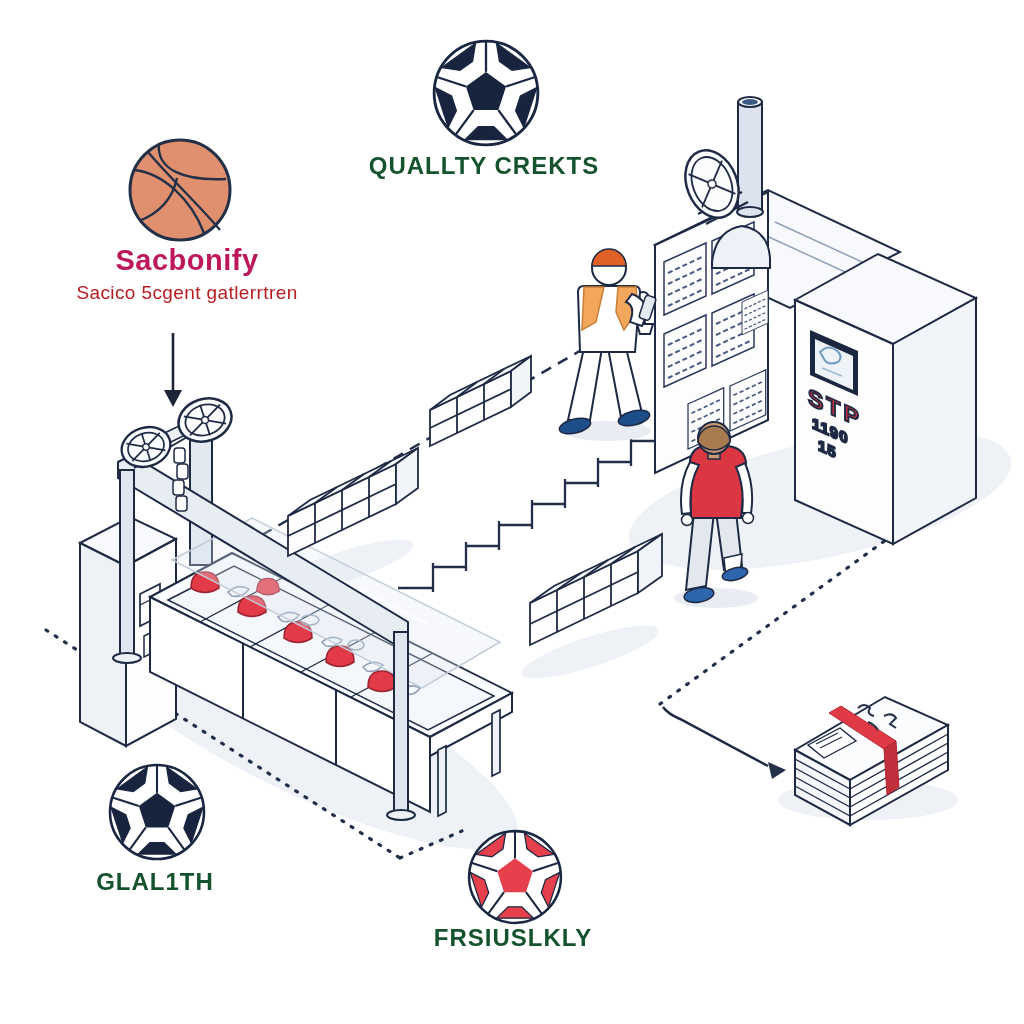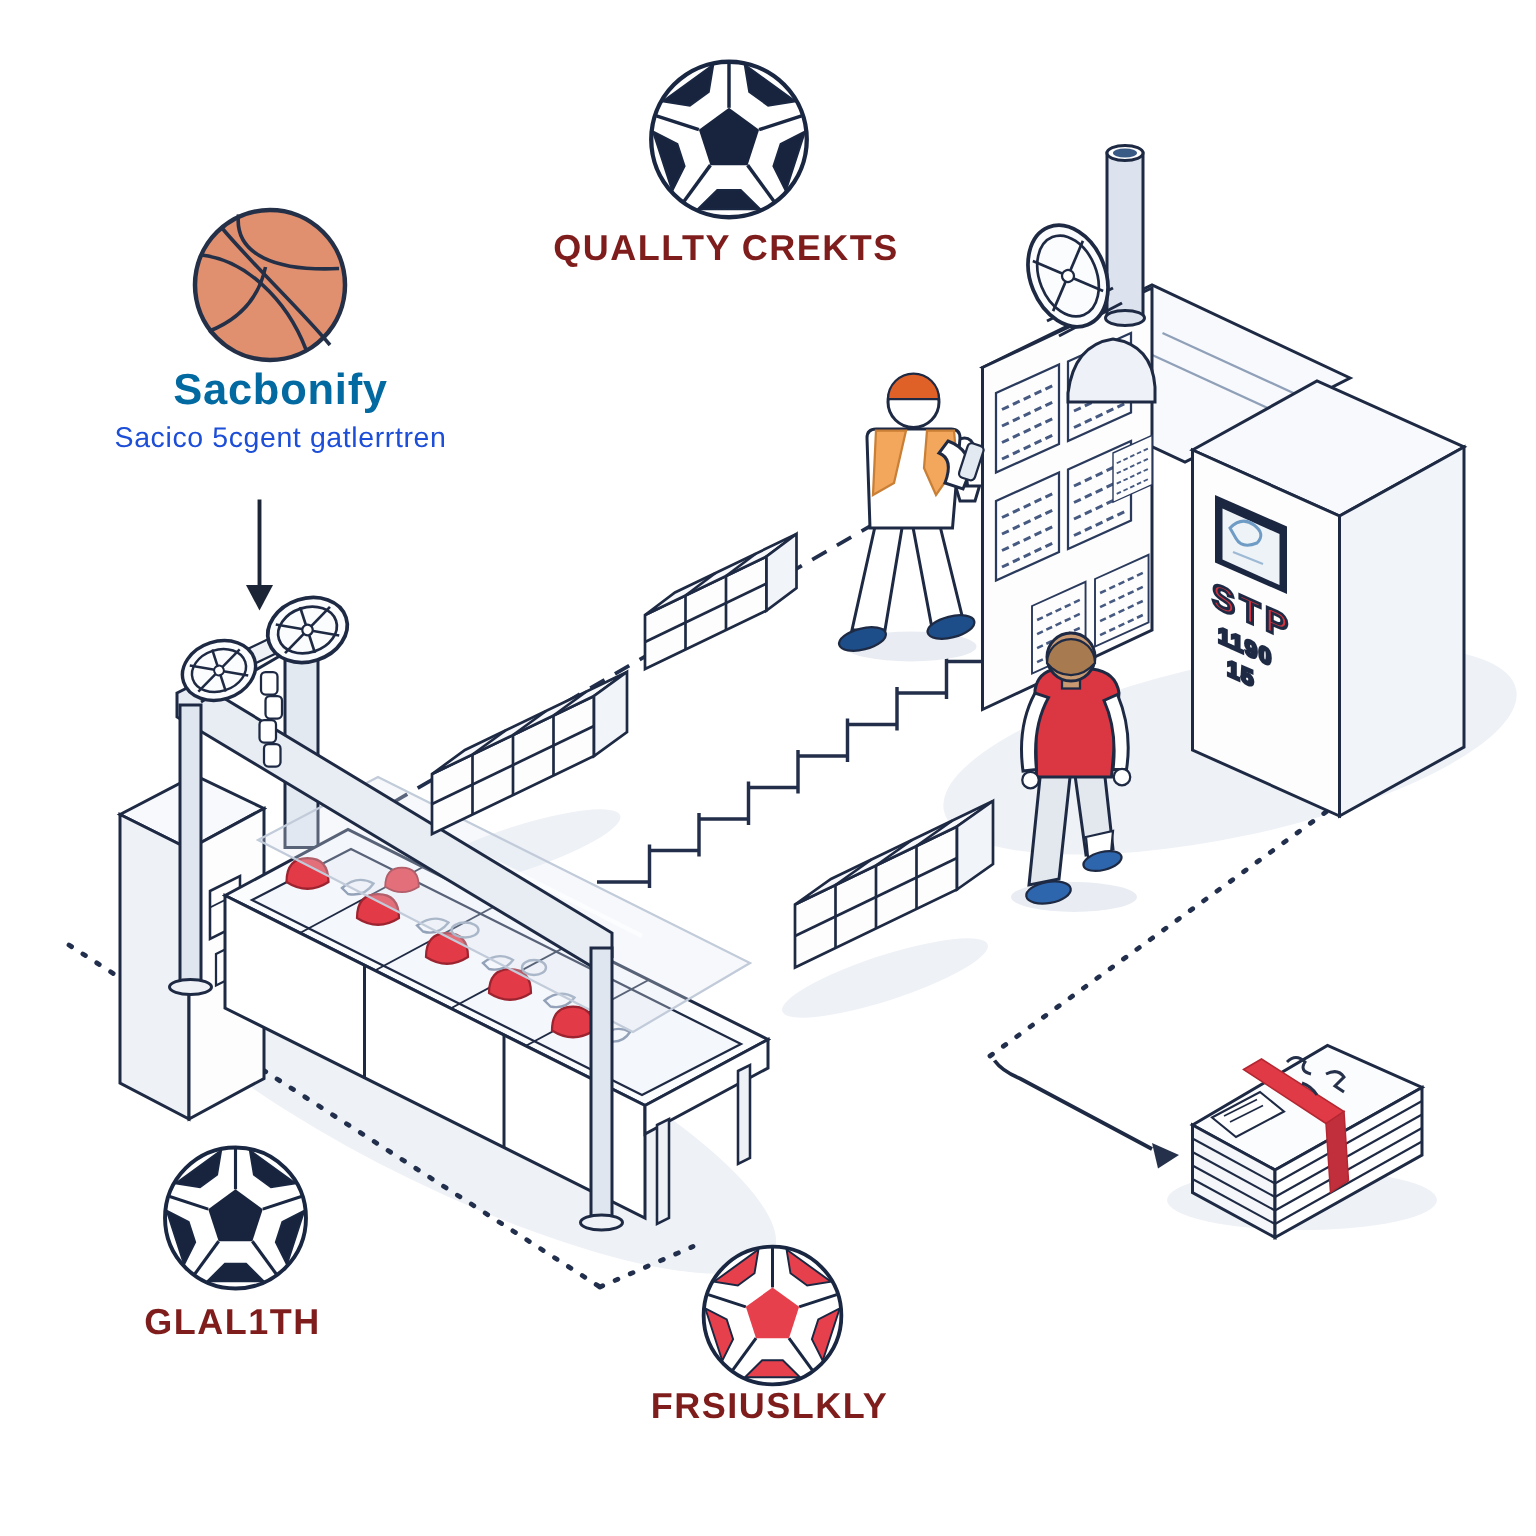--- a/index.html
+++ b/index.html
@@ -1,23 +1,23 @@
 <!DOCTYPE html>
 <html><head>
 <meta charset="utf-8">
 <style>
   html,body{margin:0;padding:0;background:#fff;}
   .canvas{position:relative;width:1024px;height:1024px;background:#ffffff;overflow:hidden;
           font-family:"Liberation Sans",sans-serif;}
-  .label{position:absolute;text-align:center;color:#7f1d1d;
+  .label{position:absolute;text-align:center;color:#14532d;
          font:700 24px/31px "Liberation Sans",sans-serif;letter-spacing:1px;}
   .label div{white-space:nowrap;}
-  .supplier-title{position:absolute;text-align:center;color:#0369a1;
+  .supplier-title{position:absolute;text-align:center;color:#be185d;
          font:700 29px/32px "Liberation Sans",sans-serif;letter-spacing:.5px;}
-  .supplier-sub{position:absolute;text-align:center;color:#1d4ed8;
+  .supplier-sub{position:absolute;text-align:center;color:#b91c1c;
          font:400 19px/24px "Liberation Sans",sans-serif;letter-spacing:.4px;}
   svg text{font-family:"Liberation Sans",sans-serif;}
   .stop-text{font-weight:bold;font-size:23px;letter-spacing:3px;fill:#d4323e;}
   .counter-text{font-weight:bold;font-size:15px;letter-spacing:1px;fill:#22304f;}
 </style>
 </head>
 <body>
 
 <div class="canvas">
 

